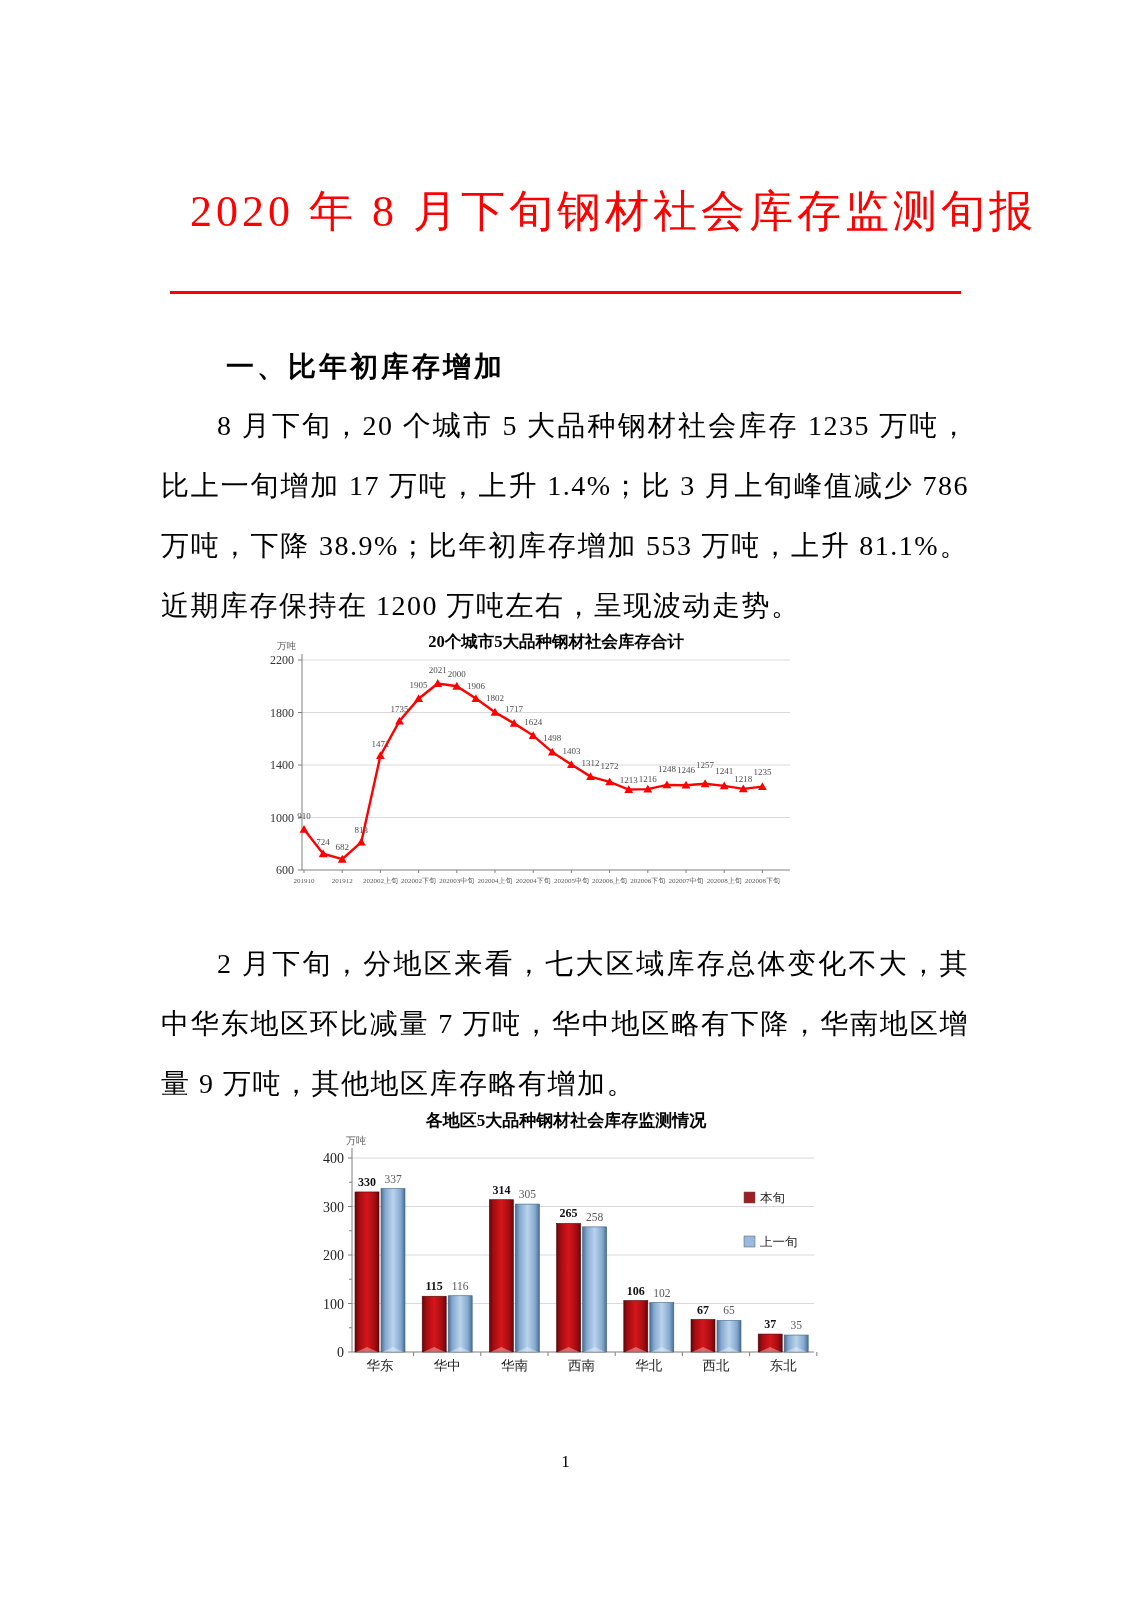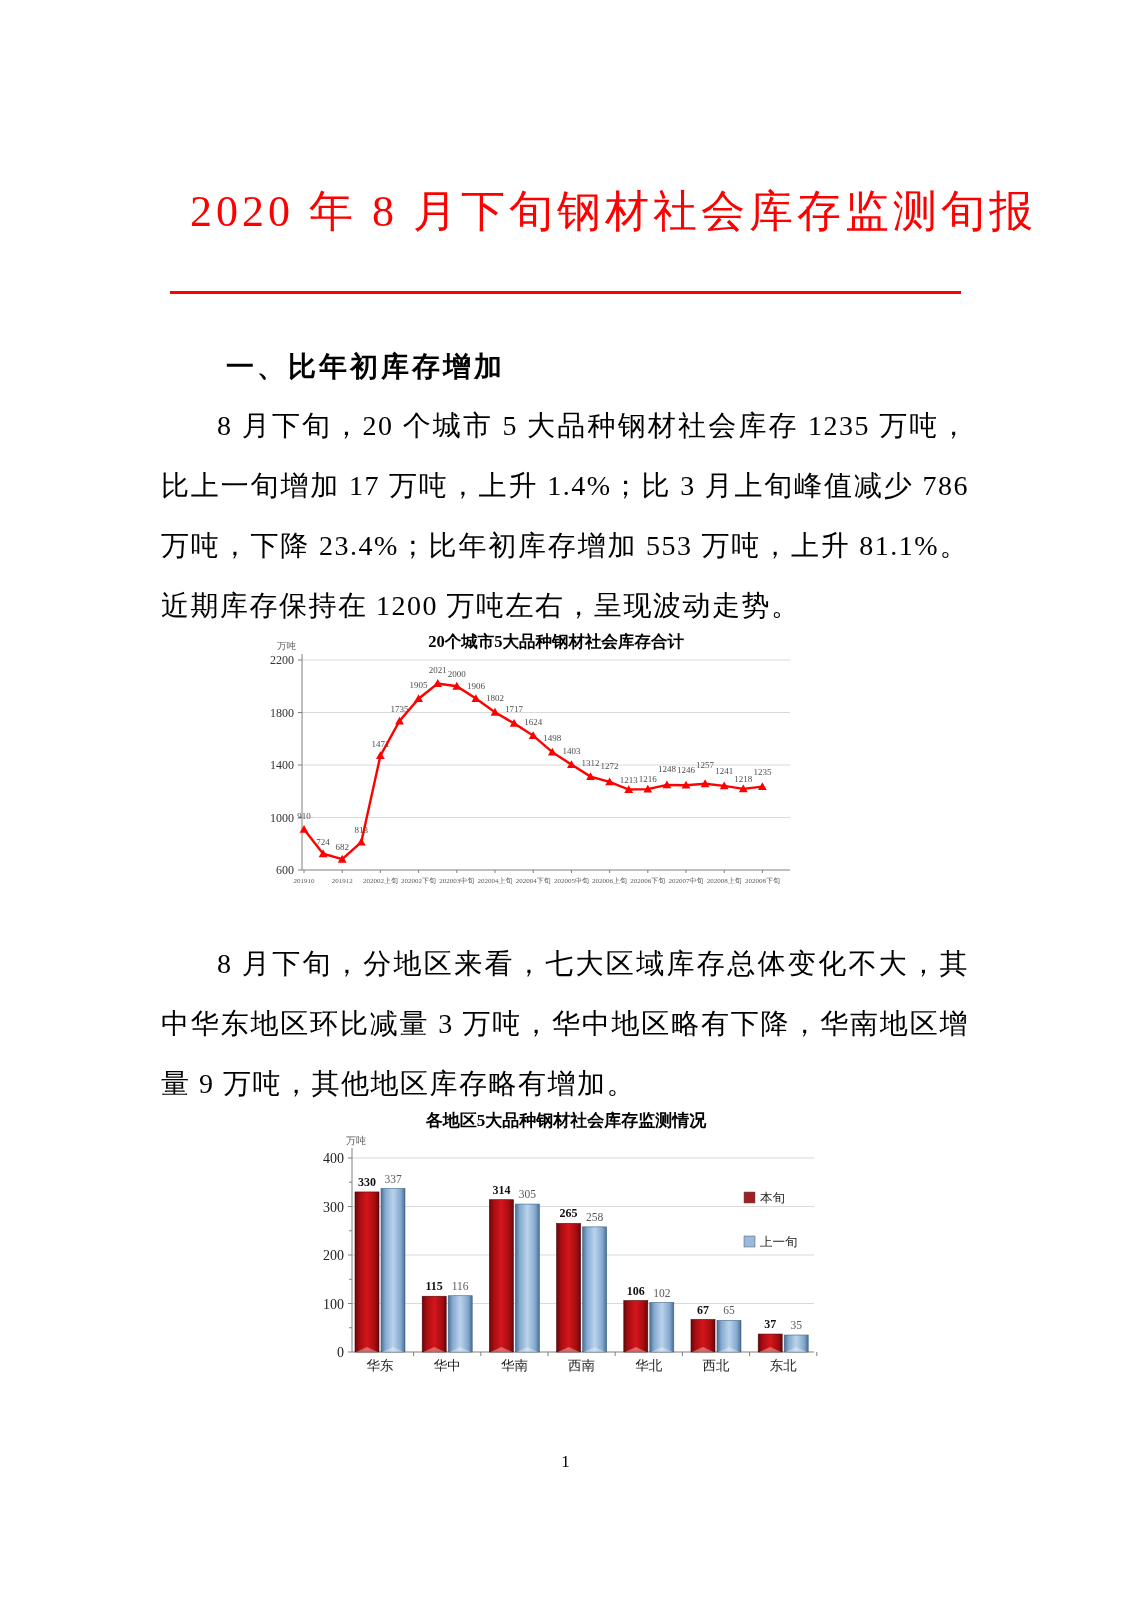--- a/index.html
+++ b/index.html
@@ -31,21 +31,21 @@
   svg text{font-family:"Liberation Serif","DejaVu Serif",serif;}
   .page-number{position:absolute;top:1452px;left:0;width:100%;text-align:center;font-size:17px;}
 </style>
 </head>
 <body>
 
 <div>
   <div class="doc-title">2020 年 8 月下旬钢材社会库存监测旬报</div>
   <div class="title-rule"></div>
   <div class="section-heading">一、比年初库存增加</div>
-  <div class="para" id="para1">8 月下旬，20 个城市 5 大品种钢材社会库存 1235 万吨，比上一旬增加 17 万吨，上升 1.4%；比 3 月上旬峰值减少 786 万吨，下降 23.4%；比年初库存增加 553 万吨，上升 81.1%。近期库存保持在 1200 万吨左右，呈现波动走势。</div>
+  <div class="para" id="para1">8 月下旬，20 个城市 5 大品种钢材社会库存 1235 万吨，比上一旬增加 17 万吨，上升 1.4%；比 3 月上旬峰值减少 786 万吨，下降 38.9%；比年初库存增加 553 万吨，上升 81.1%。近期库存保持在 1200 万吨左右，呈现波动走势。</div>
 
   <div class="chart" id="chart1">
     <svg id="chart1-svg" width="580" height="262" viewBox="0 0 580 262">
         <line x1="46" x2="534" y1="240" y2="240" stroke="#808080" stroke-width="1"></line>
         <line x1="42" x2="46" y1="240" y2="240" stroke="#808080"></line>
         <text x="38" y="244" text-anchor="end" font-size="12" fill="#333">600</text>
         <line x1="46" x2="534" y1="187.5" y2="187.5" stroke="#d9d9d9" stroke-width="1"></line>
         <line x1="42" x2="46" y1="187.5" y2="187.5" stroke="#808080"></line>
         <text x="38" y="191.5" text-anchor="end" font-size="12" fill="#333">1000</text>
         <line x1="46" x2="534" y1="135" y2="135" stroke="#d9d9d9" stroke-width="1"></line>
@@ -133,21 +133,21 @@
         <text x="391.8" y="253" text-anchor="middle" font-size="7" fill="#595959">202006下旬</text>
         <line x1="430" x2="430" y1="240" y2="243" stroke="#808080"></line>
         <text x="430" y="253" text-anchor="middle" font-size="7" fill="#595959">202007中旬</text>
         <line x1="468.20000000000005" x2="468.20000000000005" y1="240" y2="243" stroke="#808080"></line>
         <text x="468.20000000000005" y="253" text-anchor="middle" font-size="7" fill="#595959">202008上旬</text>
         <line x1="506.40000000000003" x2="506.40000000000003" y1="240" y2="243" stroke="#808080"></line>
         <text x="506.40000000000003" y="253" text-anchor="middle" font-size="7" fill="#595959">202008下旬</text>
       </svg>
   </div>
 
-  <div class="para" id="para2">8 月下旬，分地区来看，七大区域库存总体变化不大，其中华东地区环比减量 3 万吨，华中地区略有下降，华南地区增量 9 万吨，其他地区库存略有增加。</div>
+  <div class="para" id="para2">2 月下旬，分地区来看，七大区域库存总体变化不大，其中华东地区环比减量 7 万吨，华中地区略有下降，华南地区增量 9 万吨，其他地区库存略有增加。</div>
 
   <div class="chart" id="chart2">
     <svg id="chart2-svg" width="520" height="290" viewBox="0 0 520 290">
         <defs>
           <linearGradient id="gradRed" x1="0" y1="0" x2="1" y2="0">
             <stop offset="0" stop-color="#67070b"></stop>
             <stop offset="0.18" stop-color="#a60d11"></stop>
             <stop offset="0.5" stop-color="#d4161b"></stop>
             <stop offset="0.82" stop-color="#a60d11"></stop>
             <stop offset="1" stop-color="#67070b"></stop>

